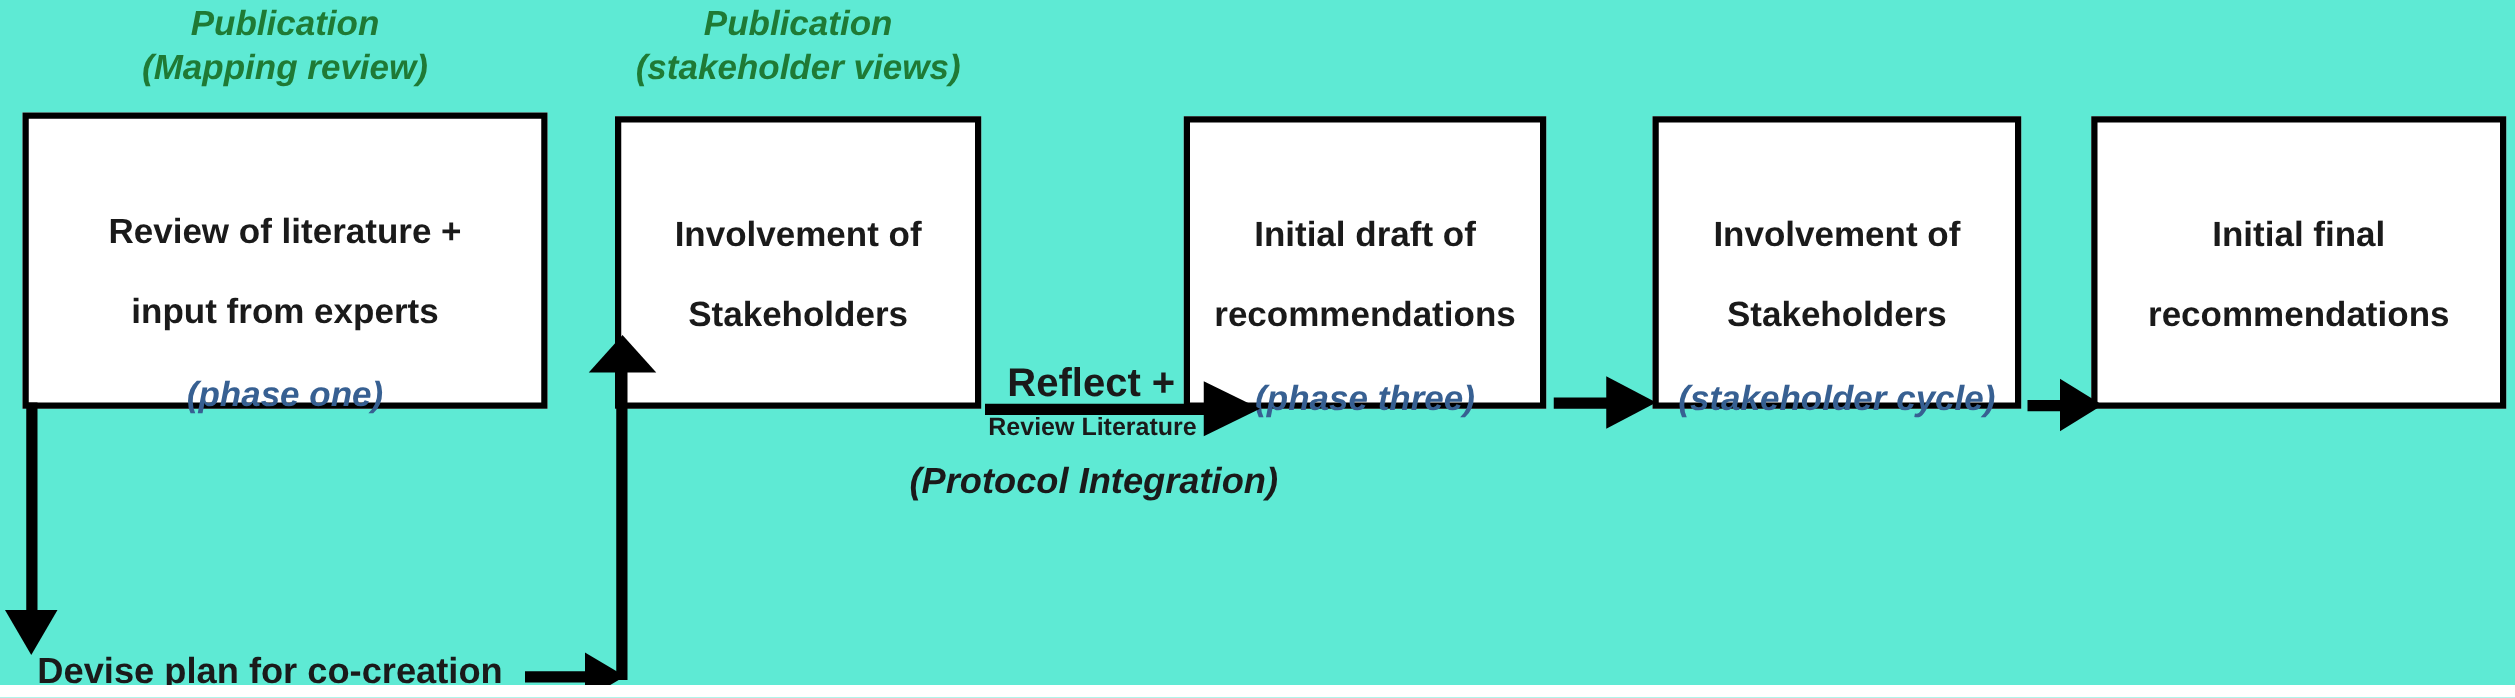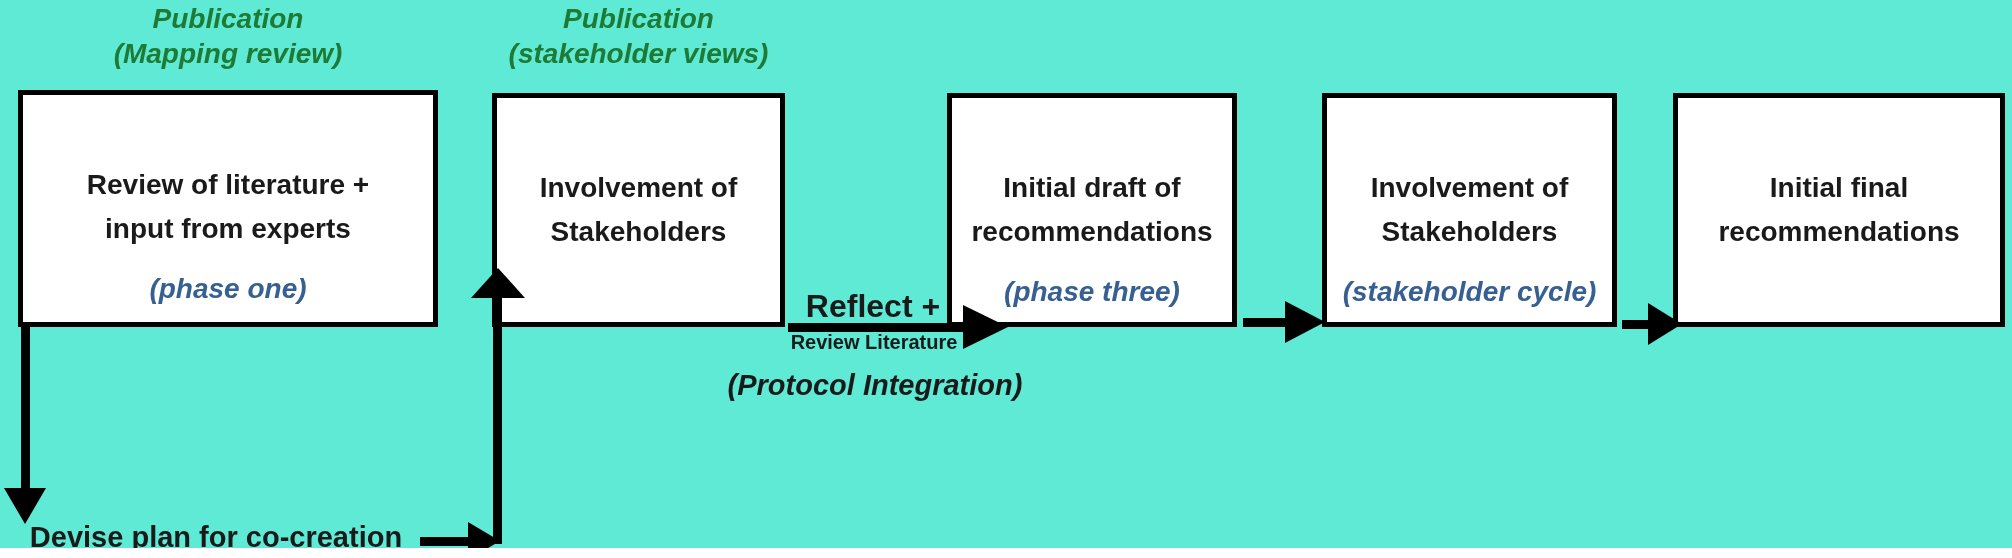--- a/index.html
+++ b/index.html
@@ -24,35 +24,36 @@
     background: #ffffff;
     border: 5px solid #000000;
     box-sizing: border-box;
     display: flex;
     flex-direction: column;
     align-items: center;
     justify-content: flex-start;
     padding-top: 68px;
     text-align: center;
     z-index: 2;
+    gap: 20px;
   }
   .pbox .bline {
     font-size: 28px;
     font-weight: bold;
     color: #1a1a1a;
     line-height: 44px;
     white-space: nowrap;
   }
   .pbox .phase {
     font-size: 28px;
     font-weight: bold;
     font-style: italic;
     color: #376092;
     line-height: 44px;
-    margin-top: 16px;
+    margin-top: 3px;
     white-space: nowrap;
   }
   #box1 { left: 18px;  top: 90px; width: 420px; height: 237px; }
   #box2 { left: 492px; width: 293px; }
   #box3 { left: 947px; width: 290px; }
   #box4 { left: 1322px; width: 295px; }
   #box5 { left: 1673px; width: 332px; }
 
   
   .publabel {

